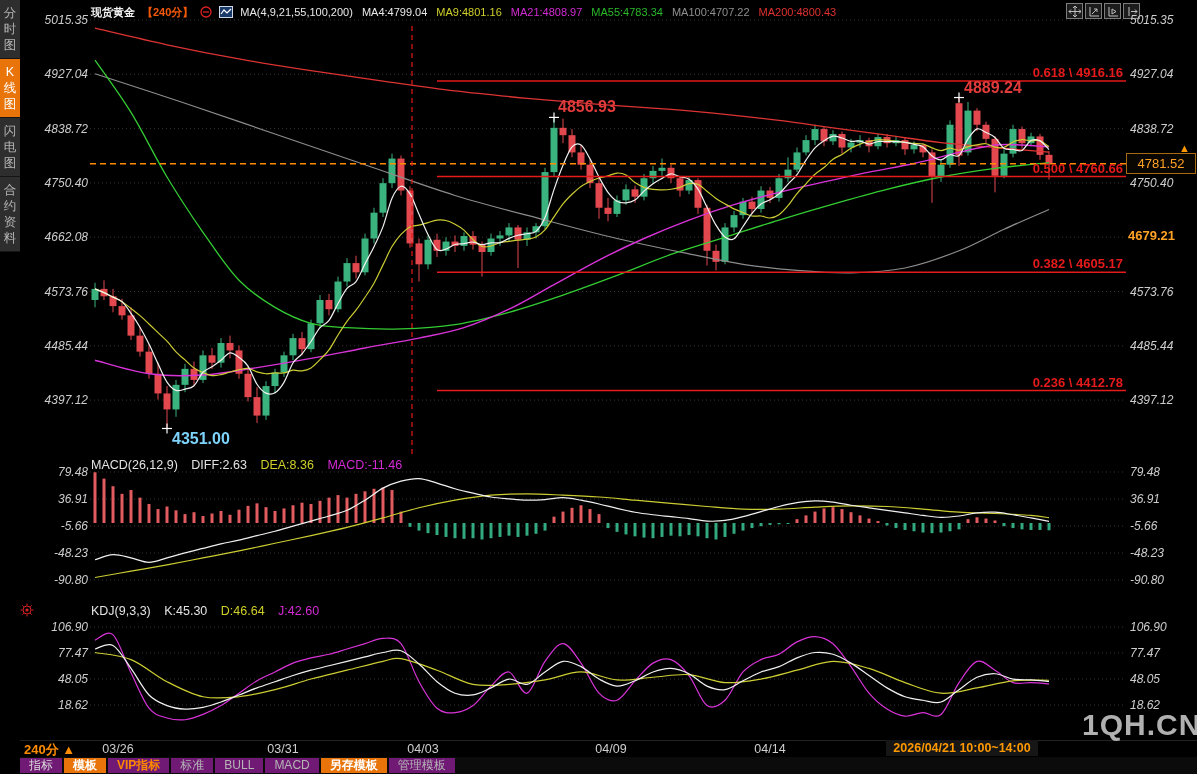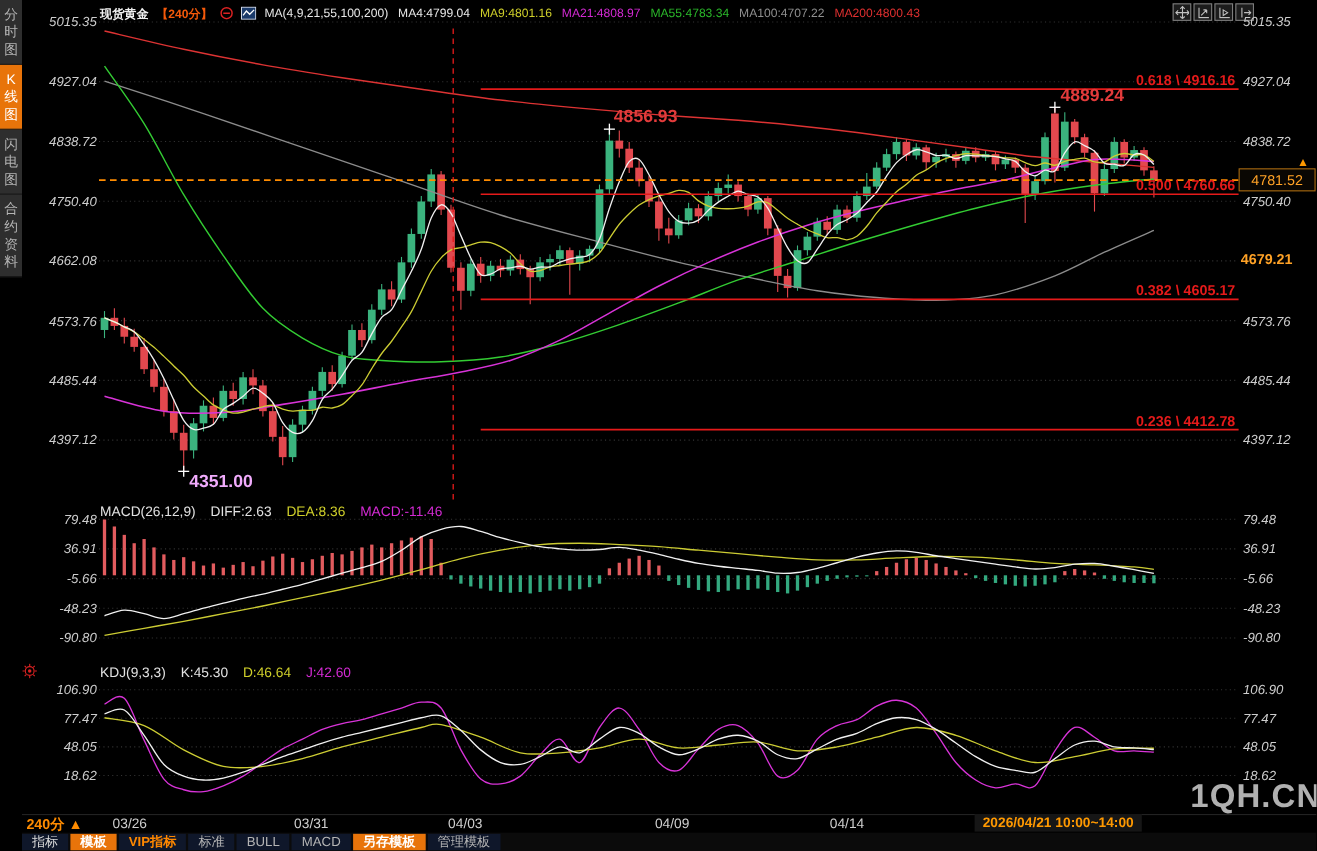--- a/index.html
+++ b/index.html
@@ -24,42 +24,42 @@
   
   .axis-label{position:absolute;color:#cdcdcd;font-size:12px;height:14px;line-height:14px;font-style:italic;}
   .axL{left:20px;width:68px;text-align:right;}
   .axR{left:1130px;width:66px;text-align:left;}
   
   .fib-label{position:absolute;left:923px;width:200px;text-align:right;color:#e51a1a;
              font-weight:bold;font-size:13px;}
   
   .ann{position:absolute;font-weight:bold;font-size:16px;white-space:nowrap;}
   #ann-high1,#ann-high2{color:#e23b3b;}
-  #ann-low{color:#f0abfc;}
+  #ann-low{color:#7dd3fc;}
   #price-box{position:absolute;left:1126px;top:153px;width:68px;height:19px;border:1px solid #a86a10;
              background:#0a0703;color:#ffa226;font-size:13px;font-weight:normal;text-align:center;line-height:19px;}
   #sec-box{position:absolute;left:1128px;top:227px;width:62px;height:17px;background:#000;
            color:#ffa226;font-size:13px;font-weight:bold;line-height:17px;}
   #up-arrow{position:absolute;left:1179px;top:142px;color:#ff9900;font-size:11px;}
   
   .ind-header{position:absolute;left:91px;font-size:12.5px;white-space:nowrap;}
   .ind-header .w{color:#e2e2e2;margin-right:10px;}
   .ind-header .y{color:#cfcf2a;margin-right:10px;}
   .ind-header .m{color:#d42ad4;}
   #macd-header{top:458px;} #kdj-header{top:604px;}
   #alarm{position:absolute;left:20px;top:603px;line-height:0;}
   
   #date-row{position:absolute;left:20px;top:740px;width:1177px;height:17px;border-top:1px solid #222;}
   .date-label{position:absolute;top:1px;color:#cfcfcf;font-size:12.5px;transform:translateX(-50%);}
   #period-bottom{position:absolute;left:24px;top:741px;color:#ff8c00;font-weight:bold;font-size:13px;}
   #time-box{position:absolute;left:886px;top:740px;width:152px;height:16px;background:#161616;
             color:#ff9900;font-weight:bold;font-size:12.5px;text-align:center;line-height:16px;}
   #toolbar{position:absolute;left:20px;top:757px;width:1177px;height:17px;background:#0b0b0b;
            display:flex;gap:2px;align-items:center;}
-  .tb-btn{padding:0 9px;font-size:12px;line-height:15px;height:15px;background:#0f172a;color:#ddd;cursor:pointer;}
+  .tb-btn{padding:0 9px;font-size:12px;line-height:15px;height:15px;background:#701a75;color:#ddd;cursor:pointer;}
   .tb-btn.orange{background:#e8740a;color:#fff;font-weight:bold;}
   .tb-btn.viptext{color:#ff8800;font-weight:bold;}
   .tb-btn.dim{color:#b5b5b5;}
   #watermark{position:absolute;left:1082px;top:708px;font-size:30px;font-weight:bold;
              color:#b0b0b0;letter-spacing:1px;z-index:9;}
 </style>
 </head>
 <body>
 
 <div class="screen">

